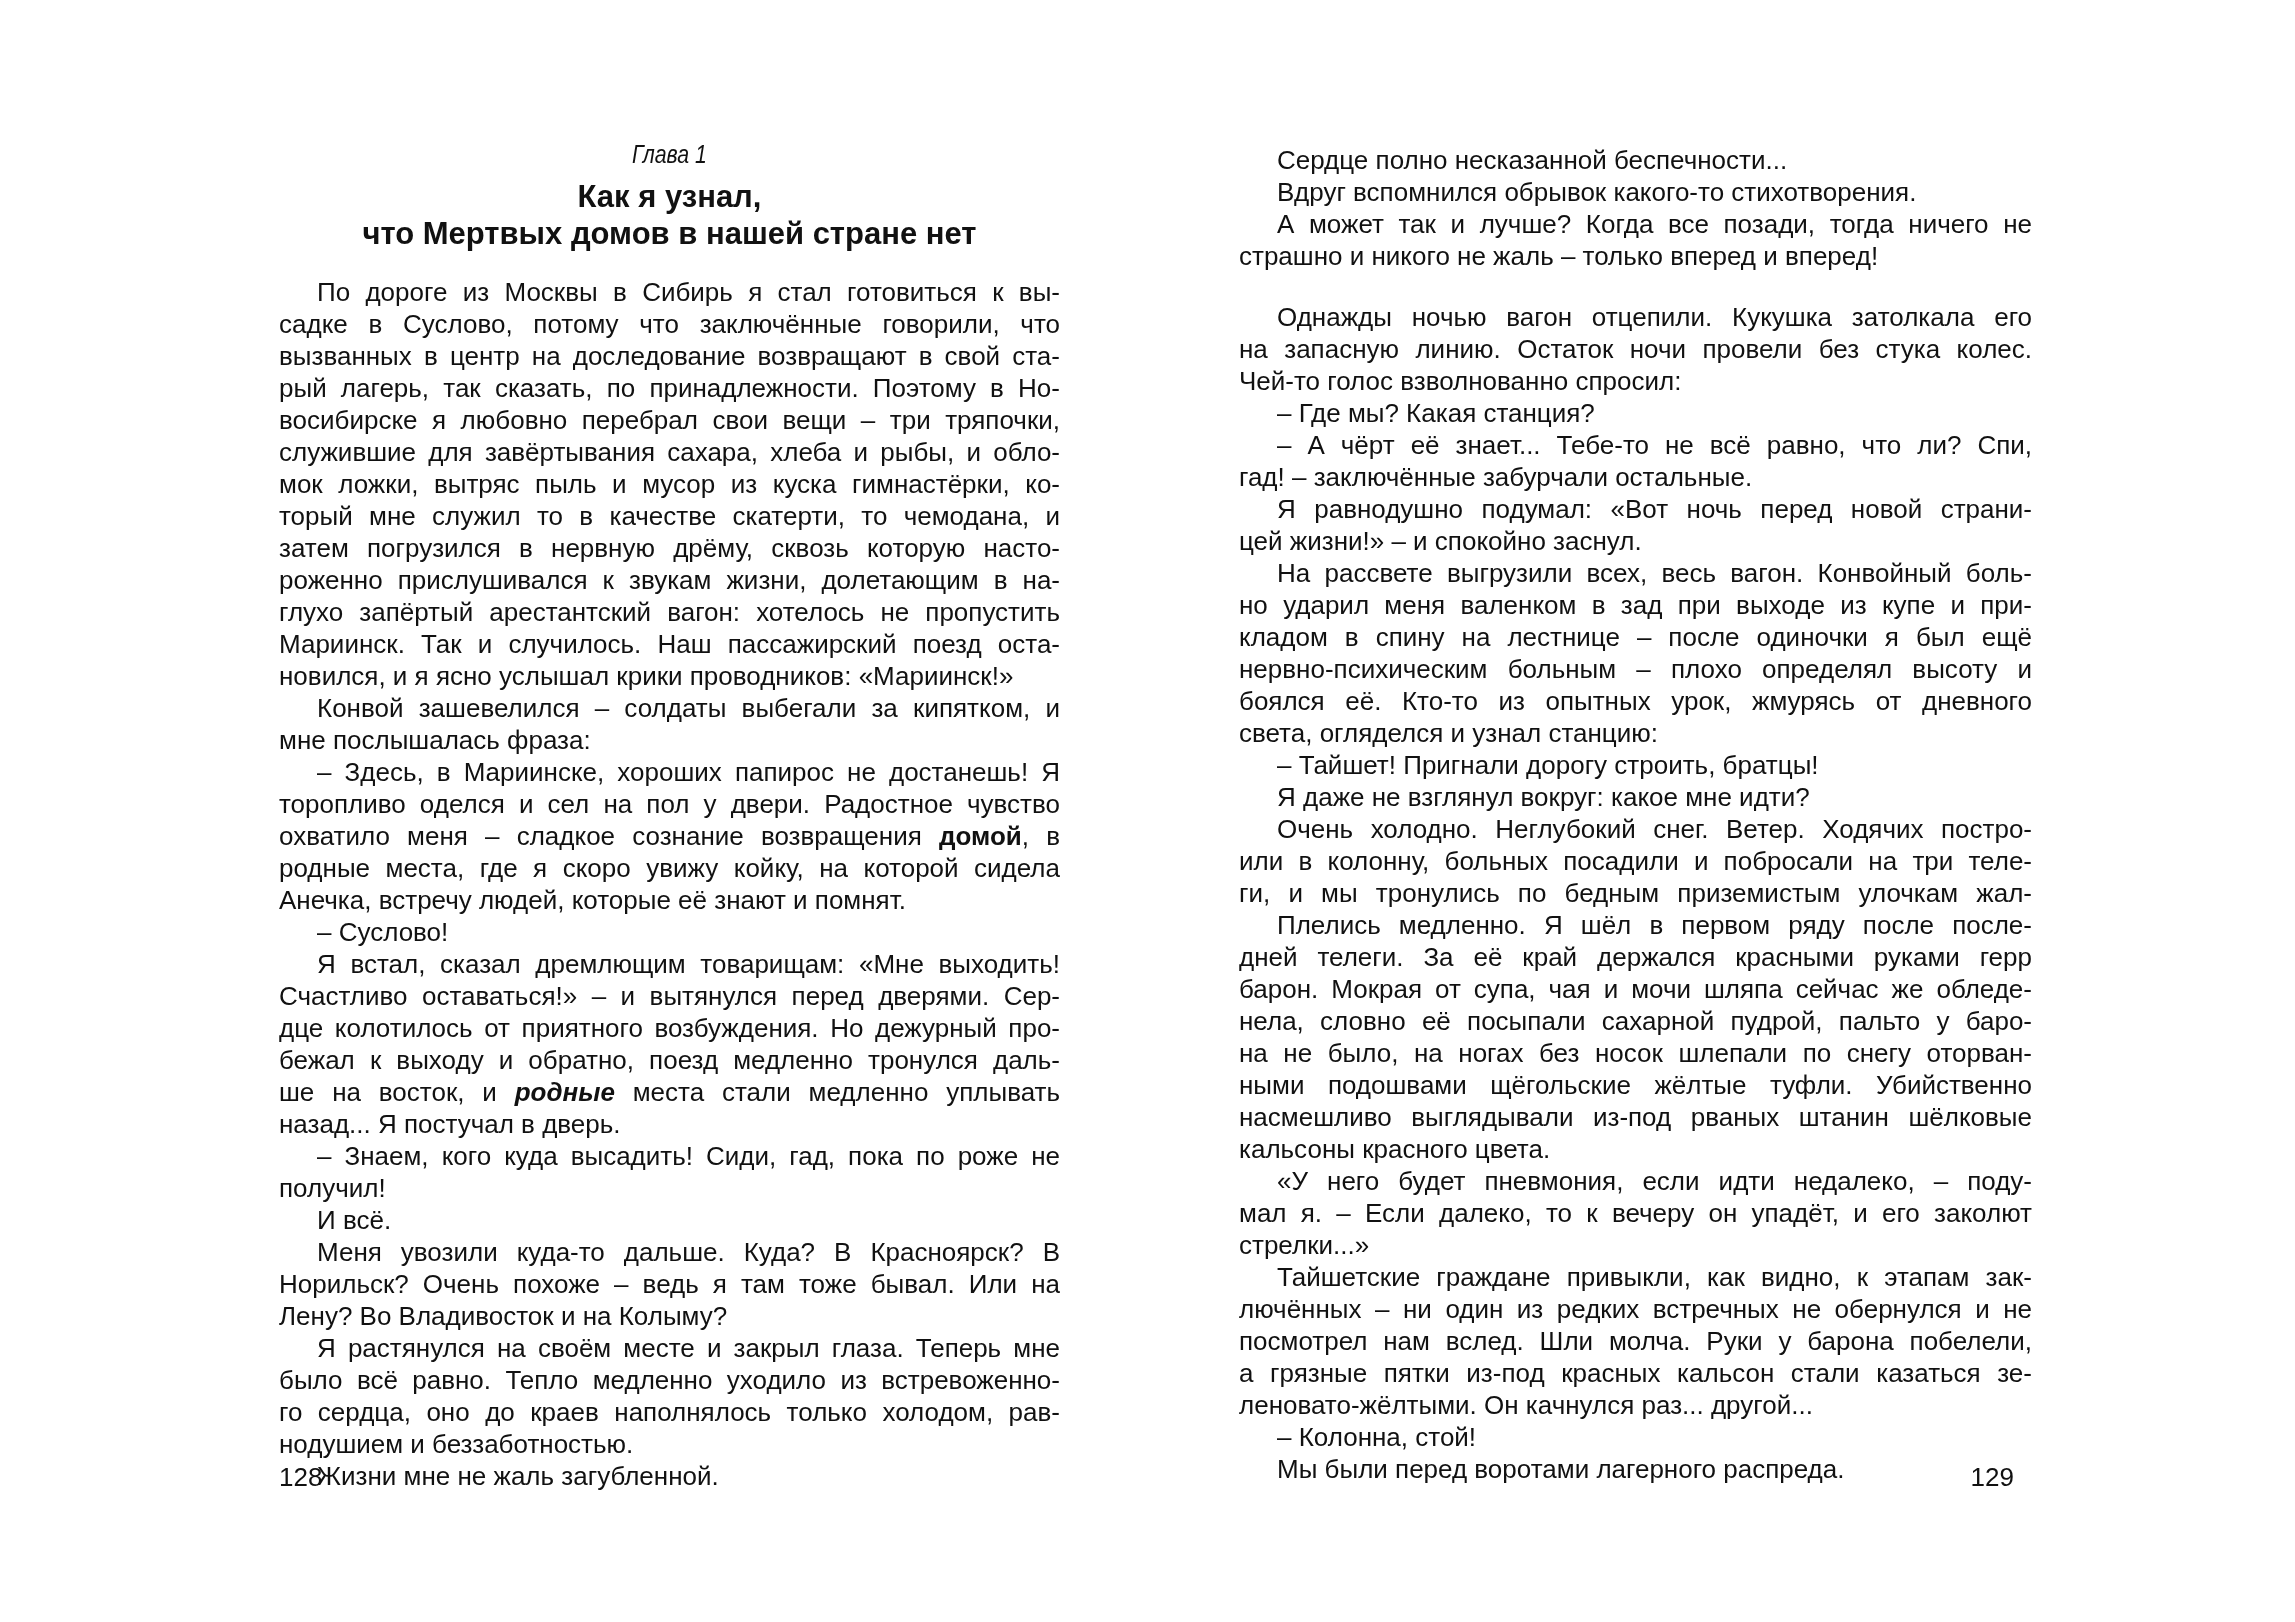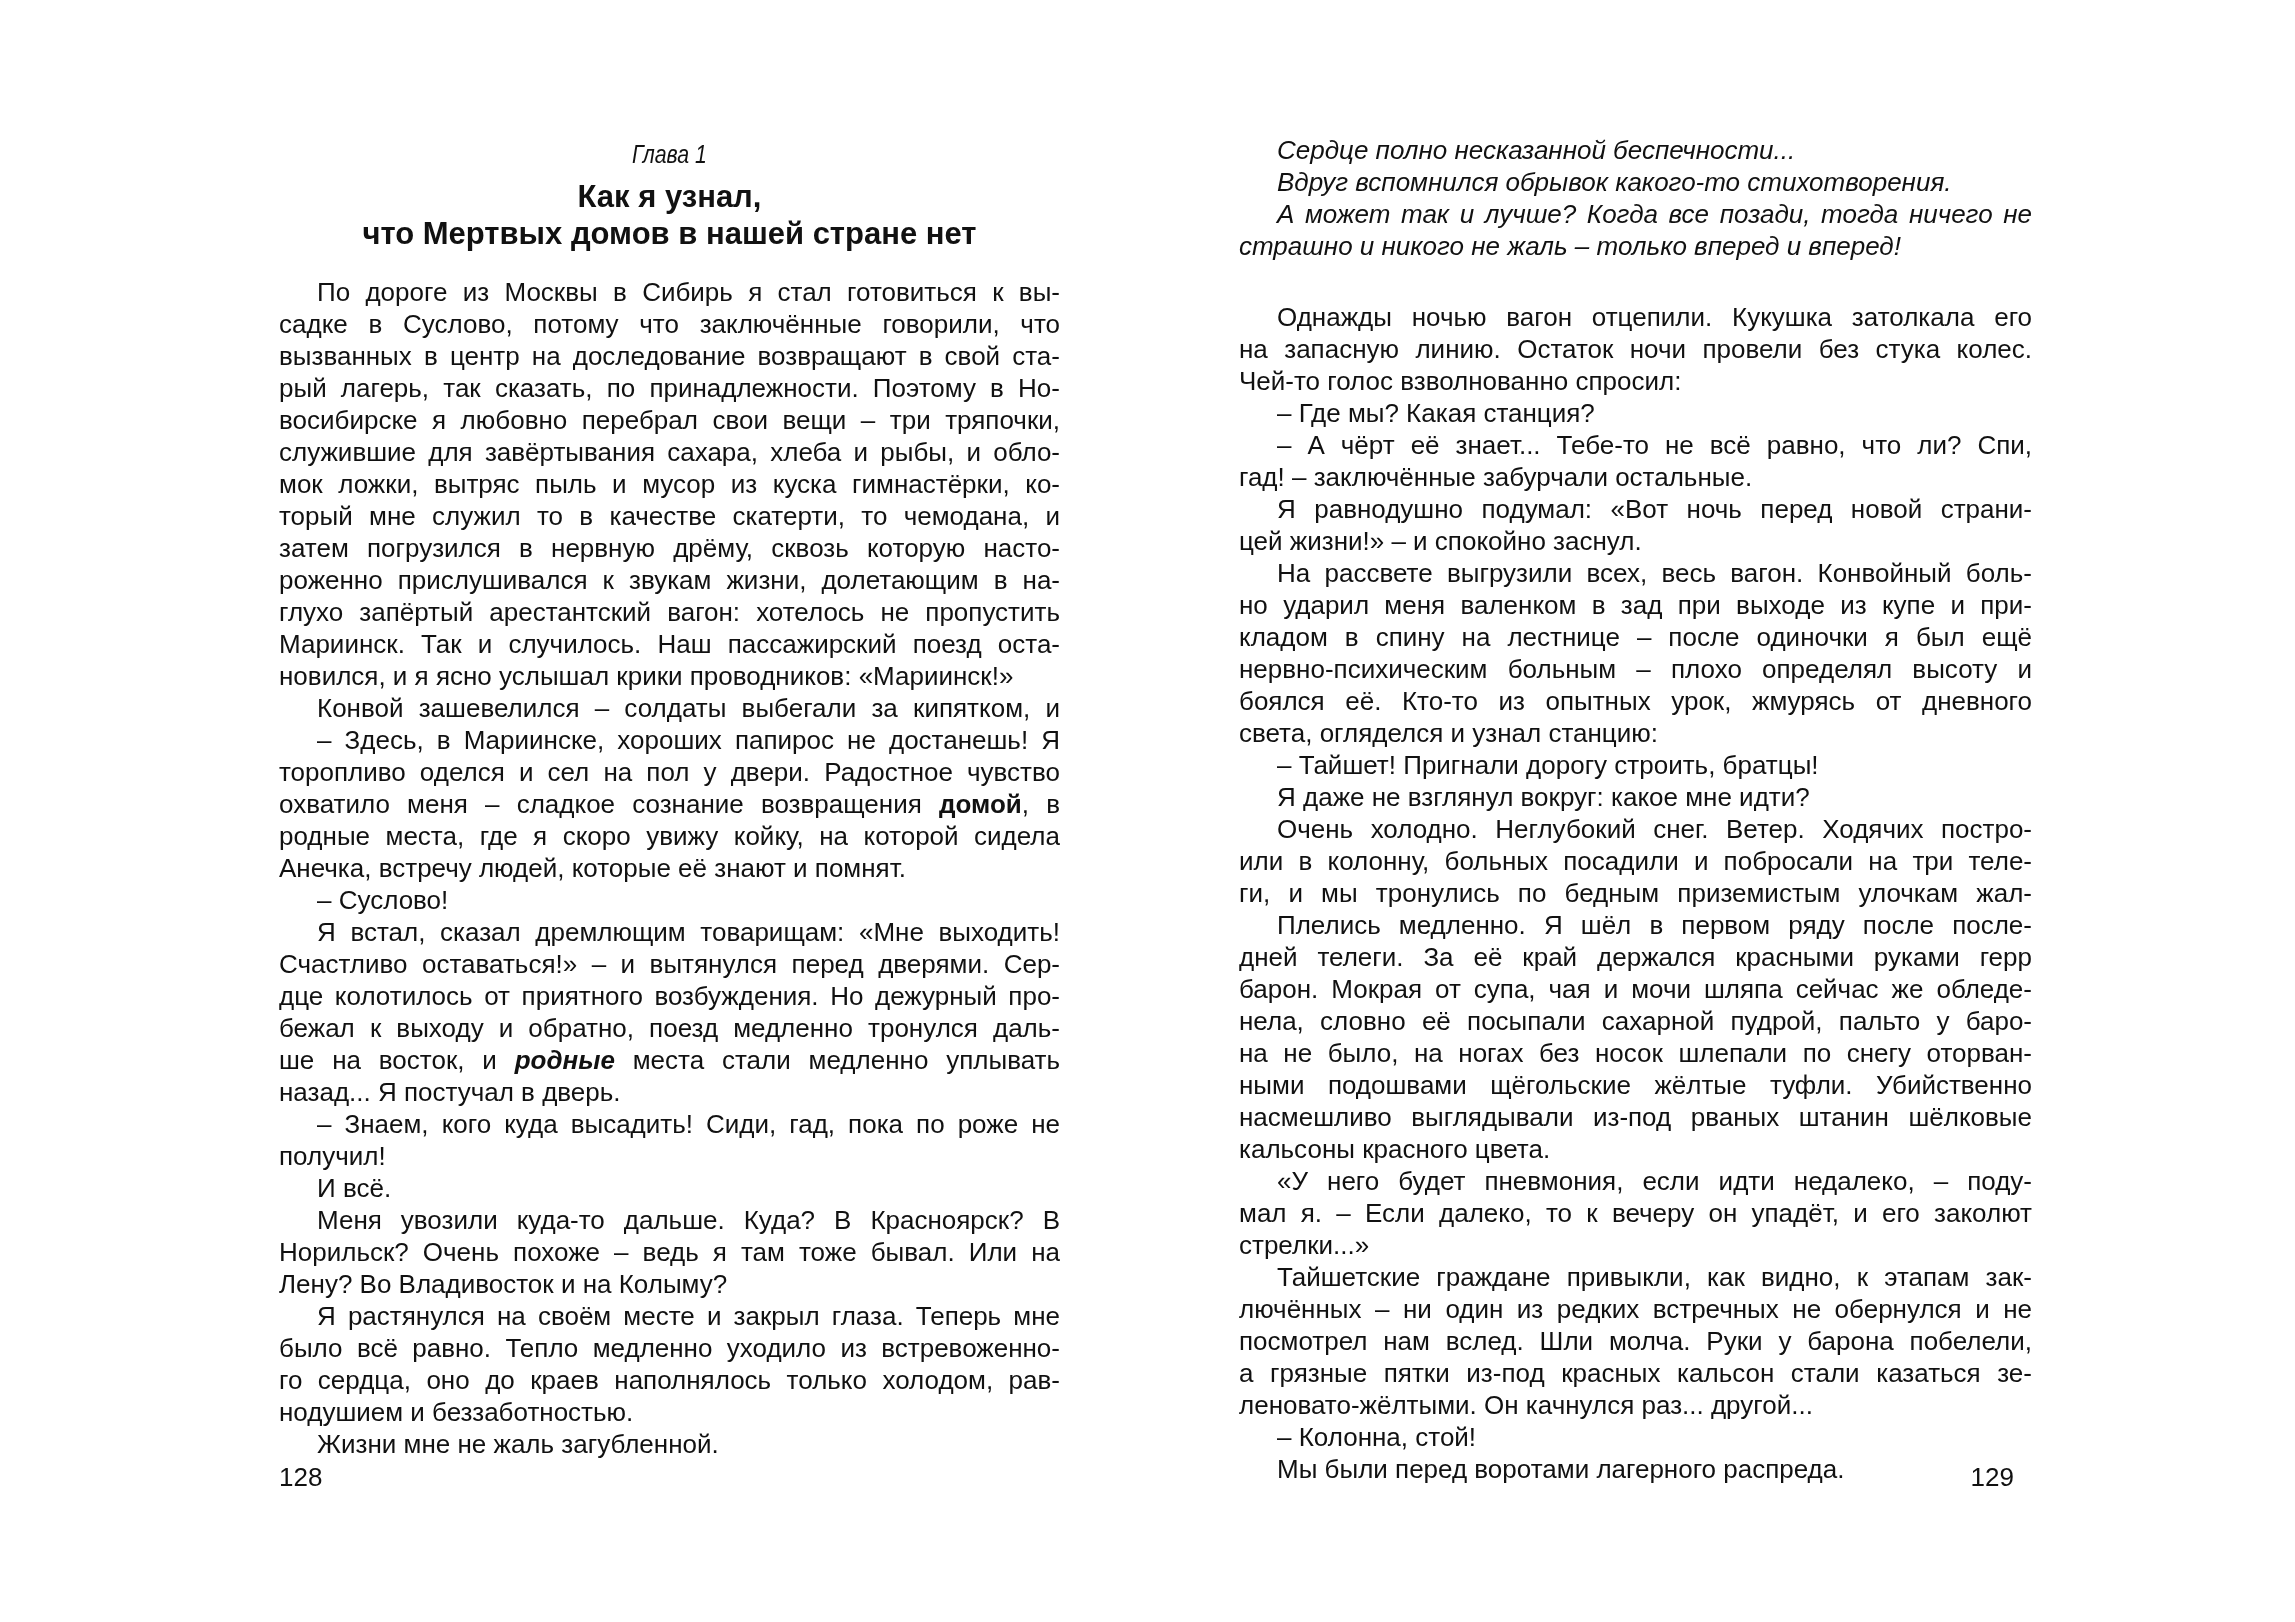--- a/index.html
+++ b/index.html
@@ -41,20 +41,21 @@
       <span class="line">восибирске я любовно перебрал свои вещи – три тряпочки,</span>
       <span class="line">служившие для завёртывания сахара, хлеба и рыбы, и обло-</span>
       <span class="line">мок ложки, вытряс пыль и мусор из куска гимнастёрки, ко-</span>
       <span class="line">торый мне служил то в качестве скатерти, то чемодана, и</span>
       <span class="line">затем погрузился в нервную дрёму, сквозь которую насто-</span>
       <span class="line">роженно прислушивался к звукам жизни, долетающим в на-</span>
       <span class="line">глухо запёртый арестантский вагон: хотелось не пропустить</span>
       <span class="line">Мариинск. Так и случилось. Наш пассажирский поезд оста-</span>
       <span class="line last">новился, и я ясно услышал крики проводников: «Мариинск!»</span>
       <span class="line indent">Конвой зашевелился – солдаты выбегали за кипятком, и</span>
+      <span class="line last">мне послышалась фраза:</span>
       <span class="line indent">– Здесь, в Мариинске, хороших папирос не достанешь! Я</span>
       <span class="line">торопливо оделся и сел на пол у двери. Радостное чувство</span>
       <span class="line"><span>охватило меня – сладкое сознание возвращения </span><span class="b">домой</span><span>, в</span></span>
       <span class="line">родные места, где я скоро увижу койку, на которой сидела</span>
       <span class="line last">Анечка, встречу людей, которые её знают и помнят.</span>
       <span class="line indent last">– Суслово!</span>
       <span class="line indent">Я встал, сказал дремлющим товарищам: «Мне выходить!</span>
       <span class="line">Счастливо оставаться!» – и вытянулся перед дверями. Сер-</span>
       <span class="line">дце колотилось от приятного возбуждения. Но дежурный про-</span>
       <span class="line">бежал к выходу и обратно, поезд медленно тронулся даль-</span>
@@ -69,21 +70,21 @@
       <span class="line indent">Я растянулся на своём месте и закрыл глаза. Теперь мне</span>
       <span class="line">было всё равно. Тепло медленно уходило из встревоженно-</span>
       <span class="line">го сердца, оно до краев наполнялось только холодом, рав-</span>
       <span class="line last">нодушием и беззаботностью.</span>
       <span class="line indent last">Жизни мне не жаль загубленной.</span>
     </div>
   <div class="page-number">128</div>
 </div>
 
 <div class="page right">
-  <div class="body" id="right-body-top" style="top:134px;font-style:italic;">
+  <div class="body" id="right-body-top" style="top:144px;">
       <span class="line indent last">Сердце полно несказанной беспечности...</span>
       <span class="line indent last">Вдруг вспомнился обрывок какого-то стихотворения.</span>
       <span class="line indent">А может так и лучше? Когда все позади, тогда ничего не</span>
       <span class="line last">страшно и никого не жаль – только вперед и вперед!</span>
     </div>
   <div class="body" id="right-body" style="top:301px;">
       <span class="line indent">Однажды ночью вагон отцепили. Кукушка затолкала его</span>
       <span class="line">на запасную линию. Остаток ночи провели без стука колес.</span>
       <span class="line last">Чей-то голос взволнованно спросил:</span>
       <span class="line indent last">– Где мы? Какая станция?</span>

